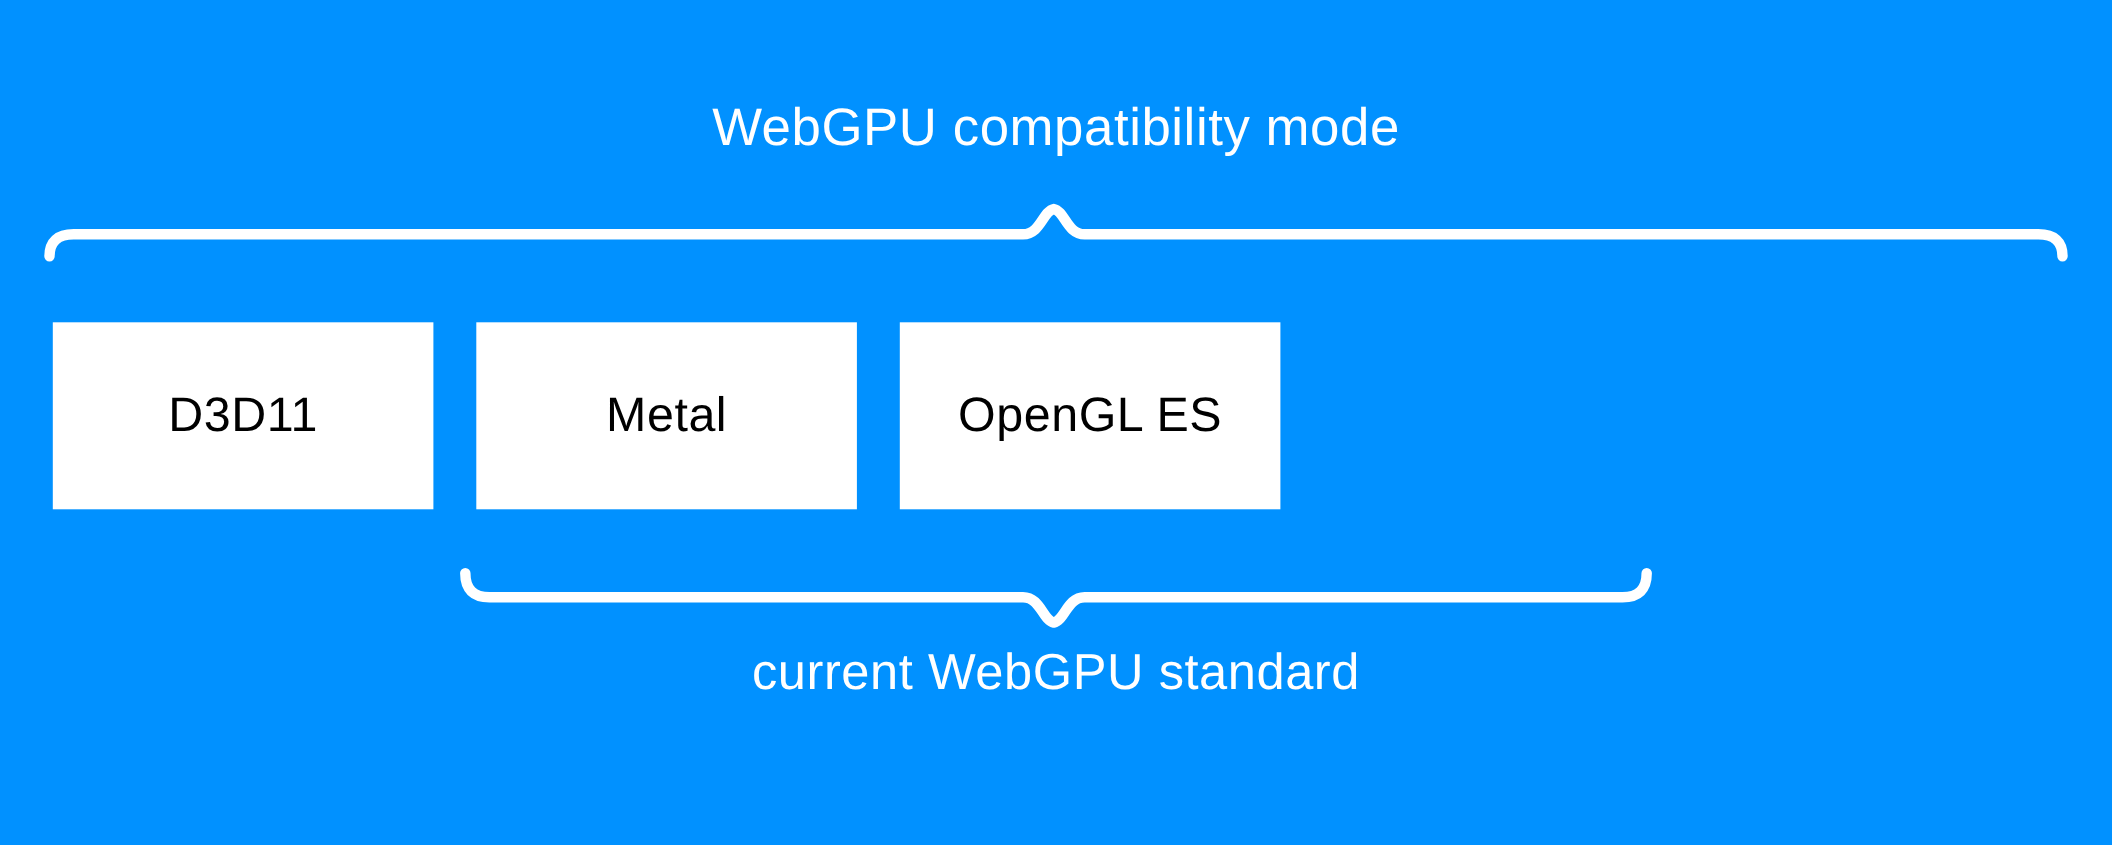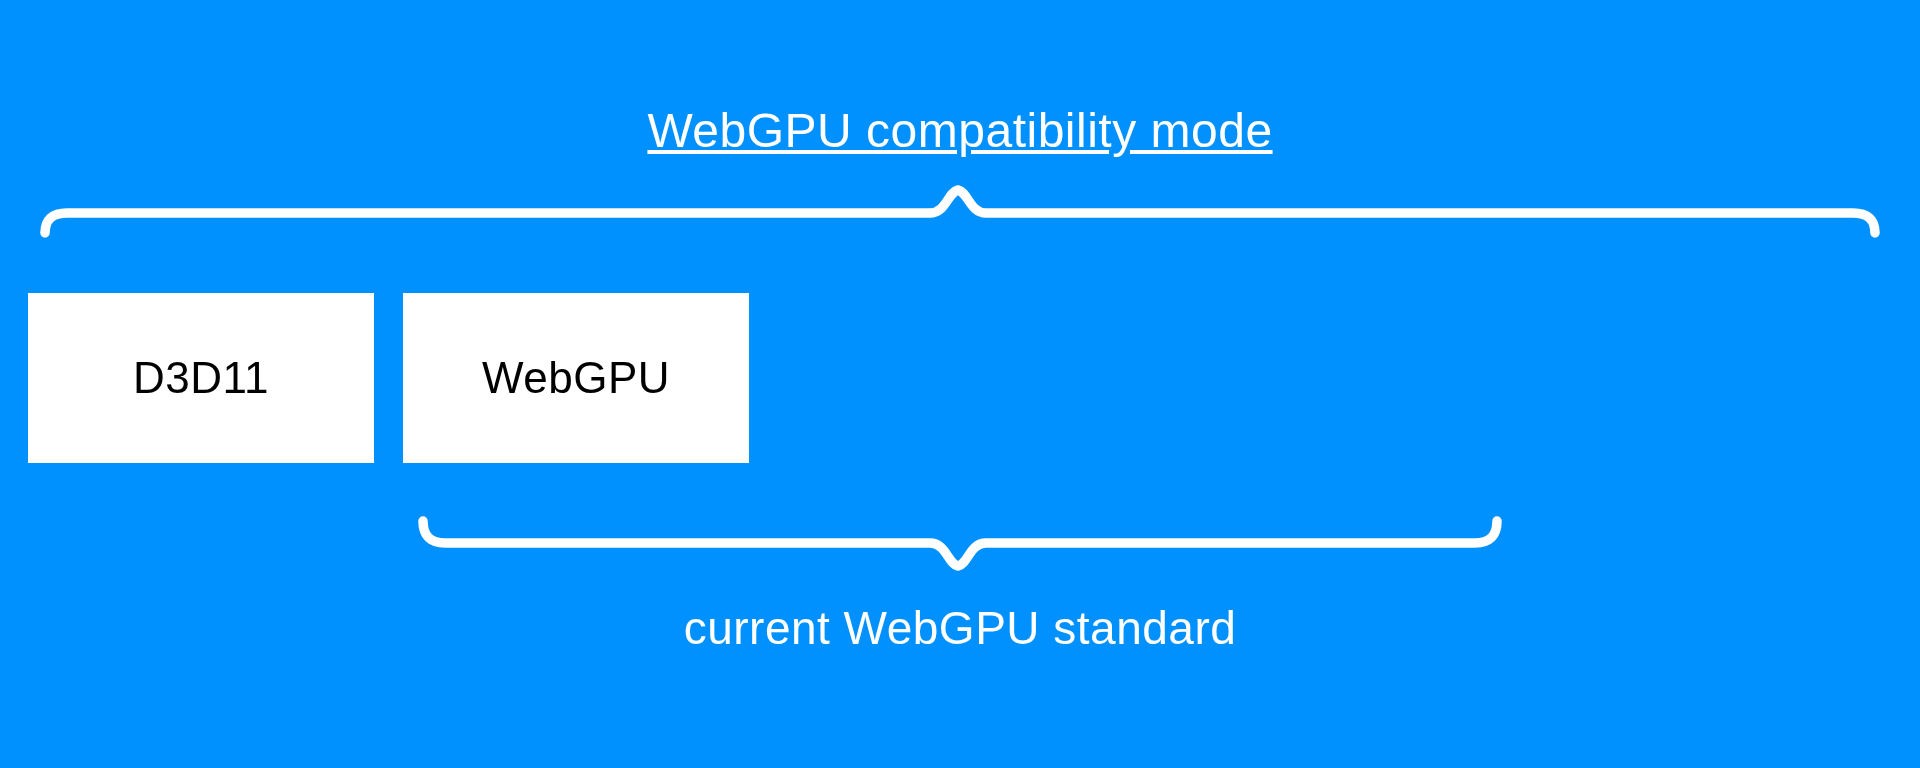--- a/index.html
+++ b/index.html
@@ -12,50 +12,49 @@
     width: 1920px;
     height: 768px;
     overflow: hidden;
     background: var(--bg, #0191ff);
     font-family: "Liberation Sans", "DejaVu Sans", sans-serif;
   }
   .title-label {
     position: absolute;
     left: 0;
     right: 0;
-    top: 102px;
+    top: 88px;
     text-align: center;
     font-size: 48px;
     line-height: 58px;
     font-weight: 400;
     color: var(--label-text, #ffffff);
     letter-spacing: 0.5px;
-    text-decoration: underline;
   }
   .brace-overlay {
     position: absolute;
     left: 0;
     top: 0;
     width: 1920px;
     height: 768px;
     pointer-events: none;
   }
   .brace-overlay path {
     fill: none;
     stroke: var(--brace, #ffffff);
     stroke-width: 9.5;
     stroke-linecap: round;
     stroke-linejoin: round;
   }
   .boxes-row {
     position: absolute;
-    left: 28px;
+    left: 48px;
     top: 293px;
     display: flex;
-    gap: 29px;
+    gap: 39px;
   }
   .api-box {
     width: 346px;
     height: 170px;
     background: var(--box-bg, #ffffff);
     display: flex;
     align-items: center;
     justify-content: center;
   }
   .api-box-label {
@@ -69,21 +68,20 @@
     position: absolute;
     left: 0;
     right: 0;
     top: 582px;
     text-align: center;
     font-size: 46px;
     line-height: 56px;
     font-weight: 400;
     color: var(--label-text, #ffffff);
     letter-spacing: 0.5px;
-    margin-top: 18px;
   }
 </style>
 </head>
 <body>
 
 <div class="canvas">
 
   <div class="title-label">WebGPU compatibility mode</div>
 
   <svg class="brace-overlay" viewBox="0 0 1920 768">
@@ -105,21 +103,24 @@
              Q 1497 543 1497 521"></path>
   </svg>
 
   <div class="boxes-row">
   <div class="api-box">
     <span class="api-box-label">D3D11</span>
   </div>
 
 
   <div class="api-box">
-    <span class="api-box-label">WebGPU</span>
+    <span class="api-box-label">Metal</span>
   </div>
 
 
+  <div class="api-box">
+    <span class="api-box-label">OpenGL ES</span>
+  </div>
 </div>
 
   <div class="subtitle-label">current WebGPU standard</div>
 
 </div>
 
 </body></html>

